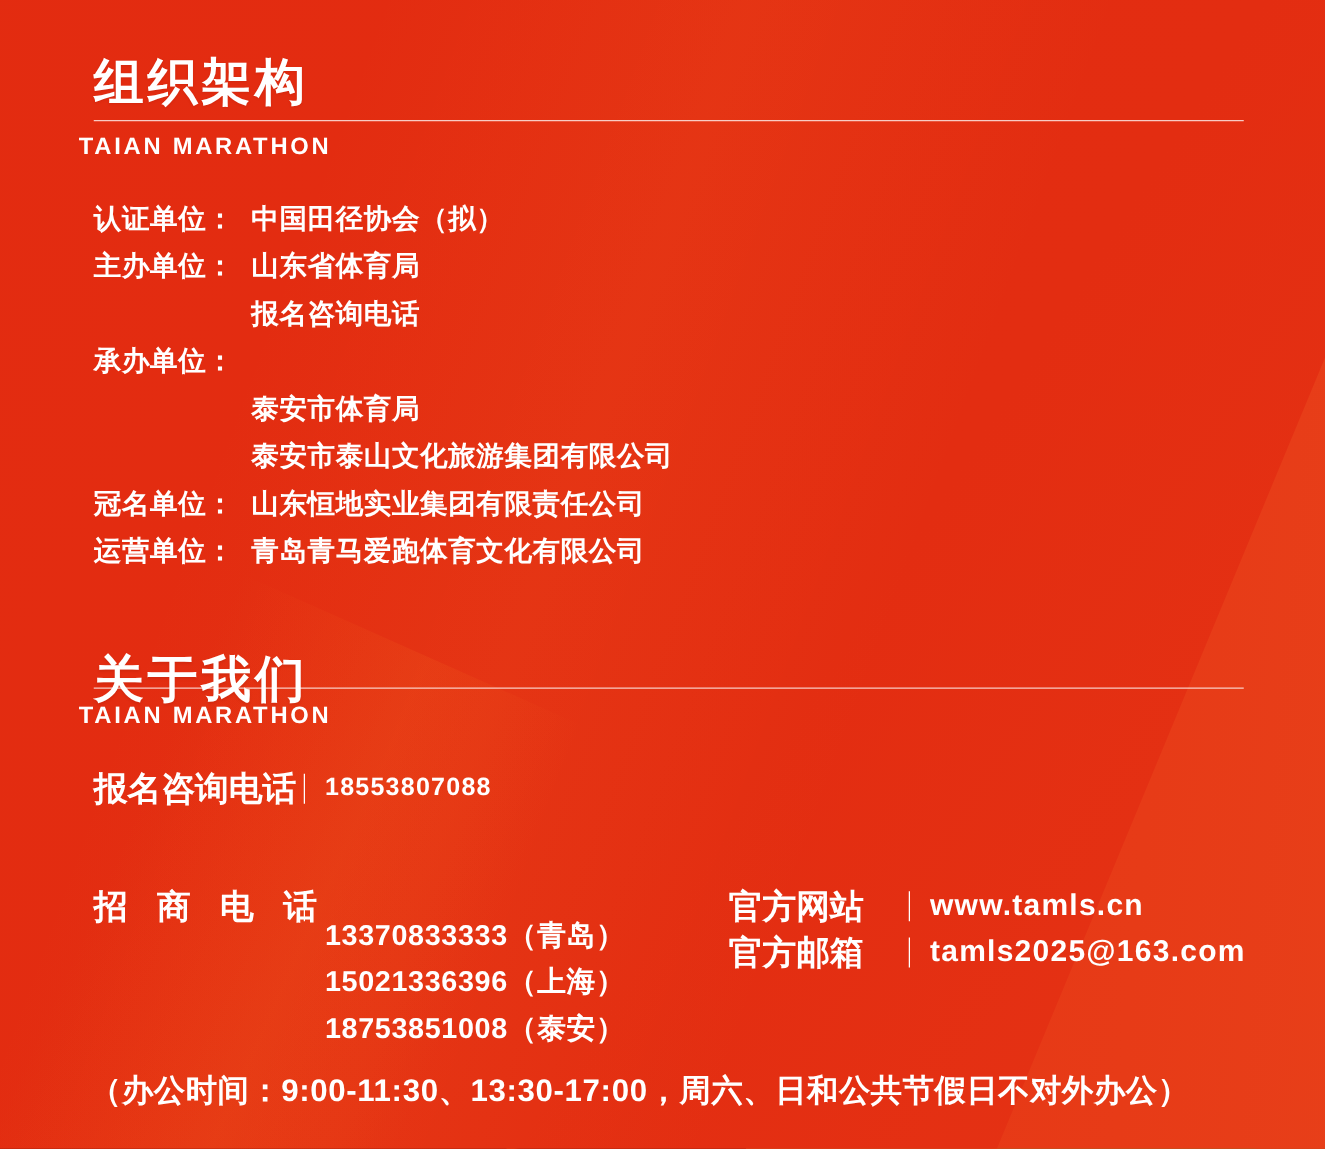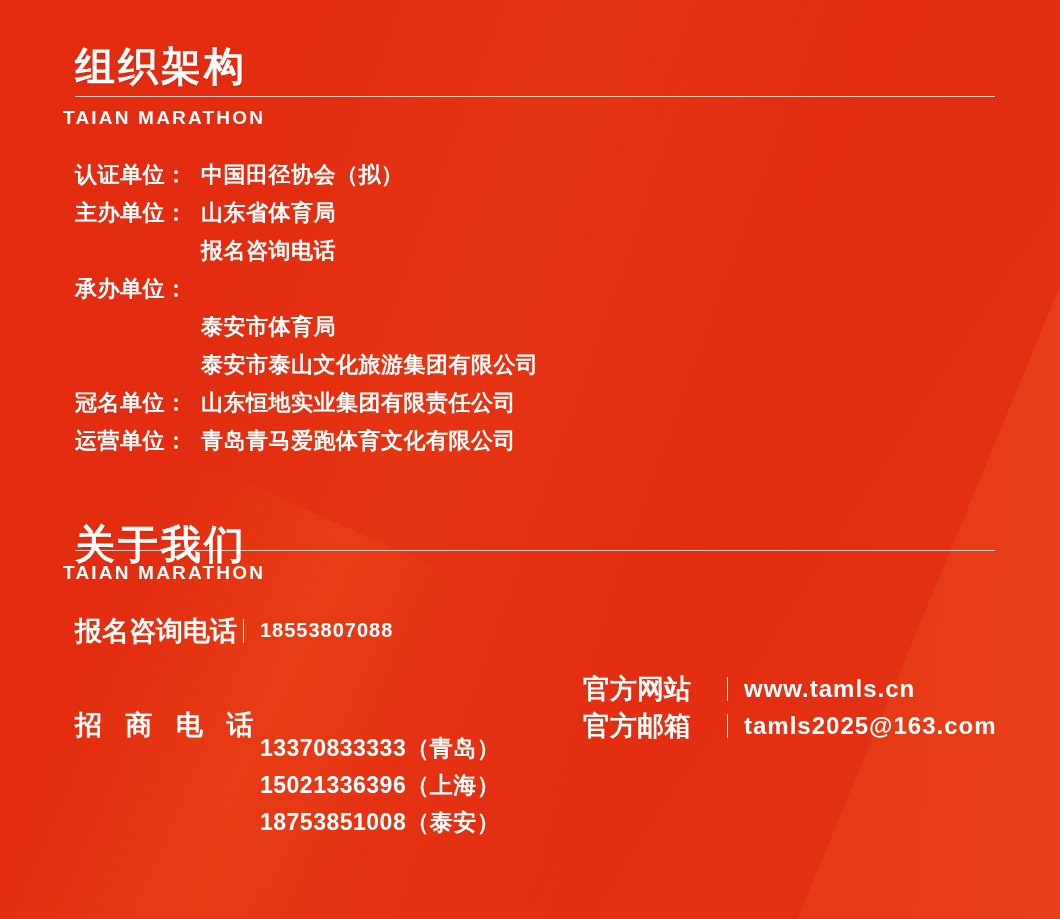--- a/index.html
+++ b/index.html
@@ -280,30 +280,31 @@
 
         <div class="c-row c-indent-left2">
           <span class="c-value cn">18753851008（泰安）</span>
         </div>
 
       </div>
 
       <div class="contact-col-right">
 
 
-        <div class="c-row" style="margin-top:58px;">
+        <div class="c-row" style="margin-top:94px;">
           <span class="c-label c-label-pad3">官方网站</span>
           <span class="c-sep"></span>
           <span class="c-value small">www.tamls.cn</span>
         </div>
 
         <div class="c-row">
           <span class="c-label c-label-pad3">官方邮箱</span>
           <span class="c-sep"></span>
           <span class="c-value small">tamls2025@163.com</span>
         </div>
 
       </div>
     </div>
 
+    <div class="office-hours">（办公时间：9:00-11:30、13:30-17:00，周六、日和公共节假日不对外办公）</div>
 
   </div>
 </div>
 
 </body></html>

